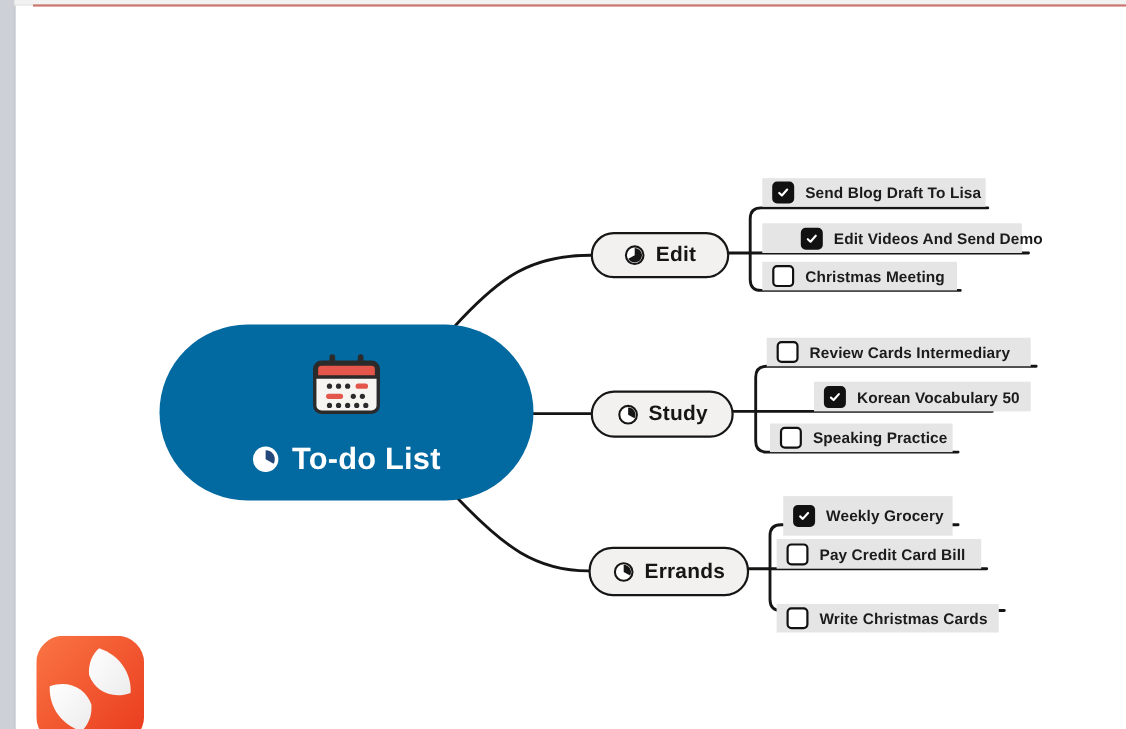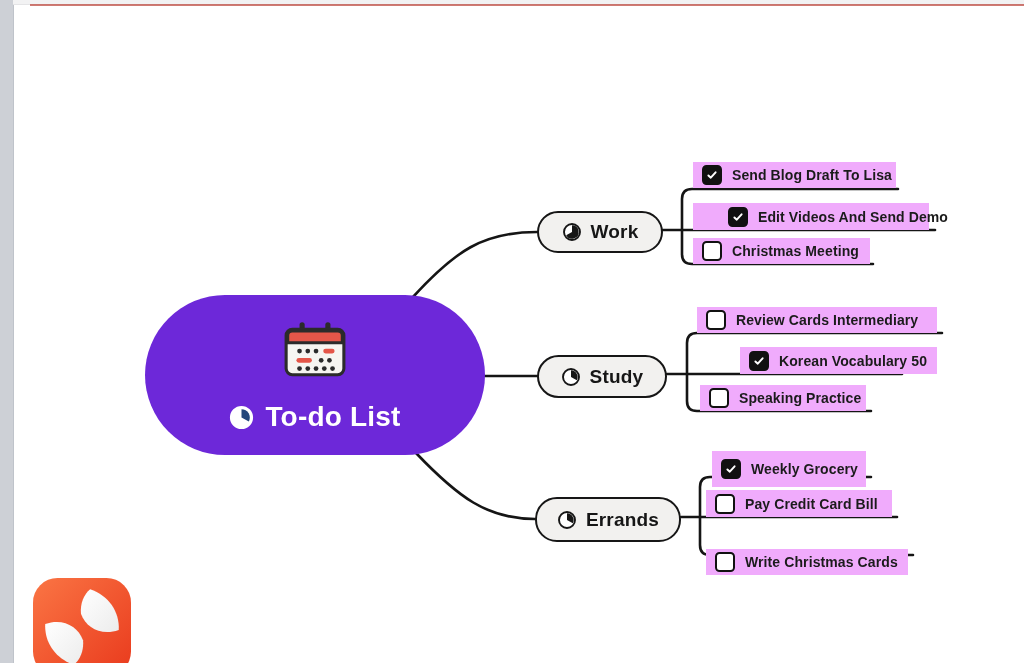--- a/index.html
+++ b/index.html
@@ -11,37 +11,37 @@
   .left-strip{position:absolute;left:0;top:0;width:13px;height:663px;background:#cdd0d6;border-right:1px solid #bfc3ca;}
   .top-band{position:absolute;left:13px;top:0;width:1011px;height:4px;background:#f2f2f3;border-bottom:1px solid #e4e4e6;}
   .red-line{position:absolute;left:30px;top:4px;width:994px;height:2px;background:#c2544b;opacity:.78;}
 
   svg.connectors{position:absolute;left:0;top:0;z-index:1;}
   svg.connectors path{fill:none;stroke:#151515;stroke-width:2.6;stroke-linecap:round;}
 
   
   .central{
     position:absolute;left:145px;top:295px;width:340px;height:160px;z-index:2;
-    background:#6d28d9;border-radius:80px;
+    background:#0369a1;border-radius:80px;
     display:flex;flex-direction:column;align-items:center;
     padding-top:26px;box-sizing:border-box;gap:22px;cursor:default;
   }
   .central-title-row{display:flex;align-items:center;gap:11px;}
   .central-title{color:#ffffff;font-size:28px;font-weight:800;letter-spacing:.2px;}
 
   
   .branch{
     position:absolute;z-index:2;background:#f2f1ef;border:2.6px solid #161616;border-radius:22px;
     display:flex;align-items:center;justify-content:center;gap:9px;box-sizing:border-box;
   }
   .branch-label{font-size:19px;font-weight:800;color:#161616;letter-spacing:.2px;white-space:nowrap;}
 
   
   .task{
-    position:absolute;z-index:2;background:#f0abfc;
+    position:absolute;z-index:2;background:#e5e5e5;
     display:flex;align-items:center;gap:10px;box-sizing:border-box;
     padding-left:9px;white-space:nowrap;
   }
   .task-label{font-size:14px;font-weight:700;color:#1b1b1b;letter-spacing:.1px;}
 
   .checkbox{
     width:16px;height:16px;border:2.2px solid #111;border-radius:4.5px;
     background:#ffffff;flex:0 0 auto;display:flex;align-items:center;justify-content:center;
   }
   .checkbox svg{display:none;width:12px;height:12px;}
@@ -106,21 +106,21 @@
     </svg>
     <span class="central-title">To-do List</span>
   </div>
 </div>
 
 <div class="branch" style="left:537px;top:211px;width:126px;height:42px;">
   <svg class="pie" width="20" height="20" viewBox="0 0 19 19">
     <circle class="ring" cx="9.5" cy="9.5" r="7.6"></circle>
       <path class="slice" d="M 9.5 9.5 L 9.5 3.2 A 6.3 6.3 0 1 1 3.98 12.54 Z"></path>
   </svg>
-  <span class="branch-label">Work</span>
+  <span class="branch-label">Edit</span>
 </div>
 
 <div class="branch" style="left:537px;top:355px;width:130px;height:43px;">
   <svg class="pie" width="20" height="20" viewBox="0 0 19 19">
     <circle class="ring" cx="9.5" cy="9.5" r="7.6"></circle>
       <path class="slice" d="M 9.5 9.5 L 9.5 3.2 A 6.3 6.3 0 0 1 15.02 12.54 Z"></path>
   </svg>
   <span class="branch-label">Study</span>
 </div>
 

